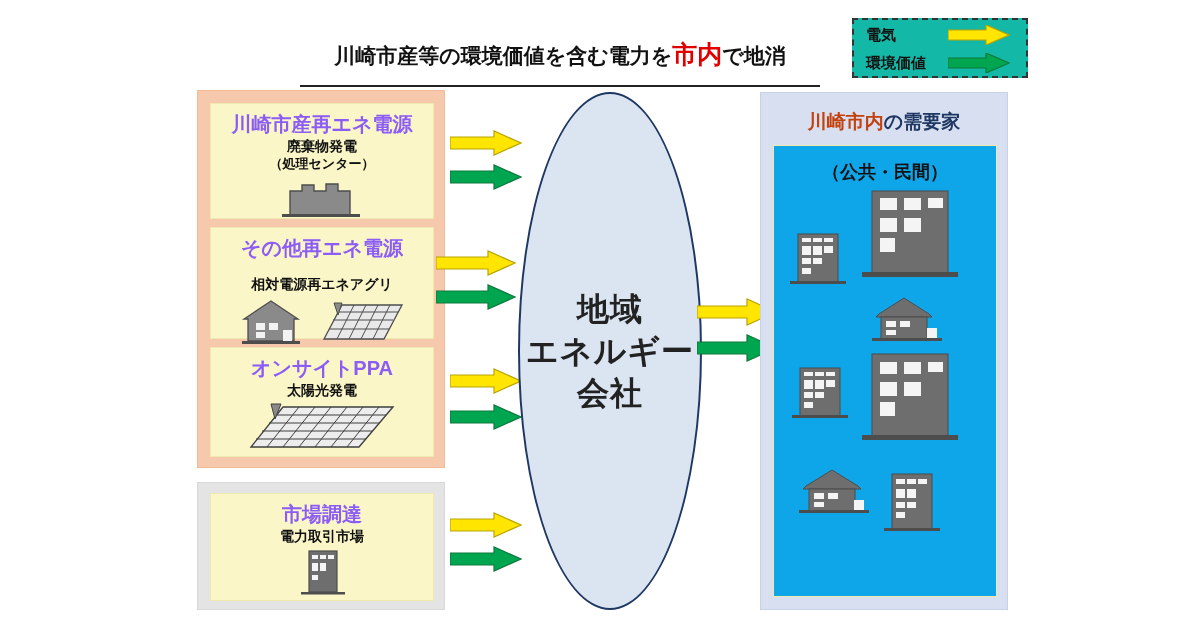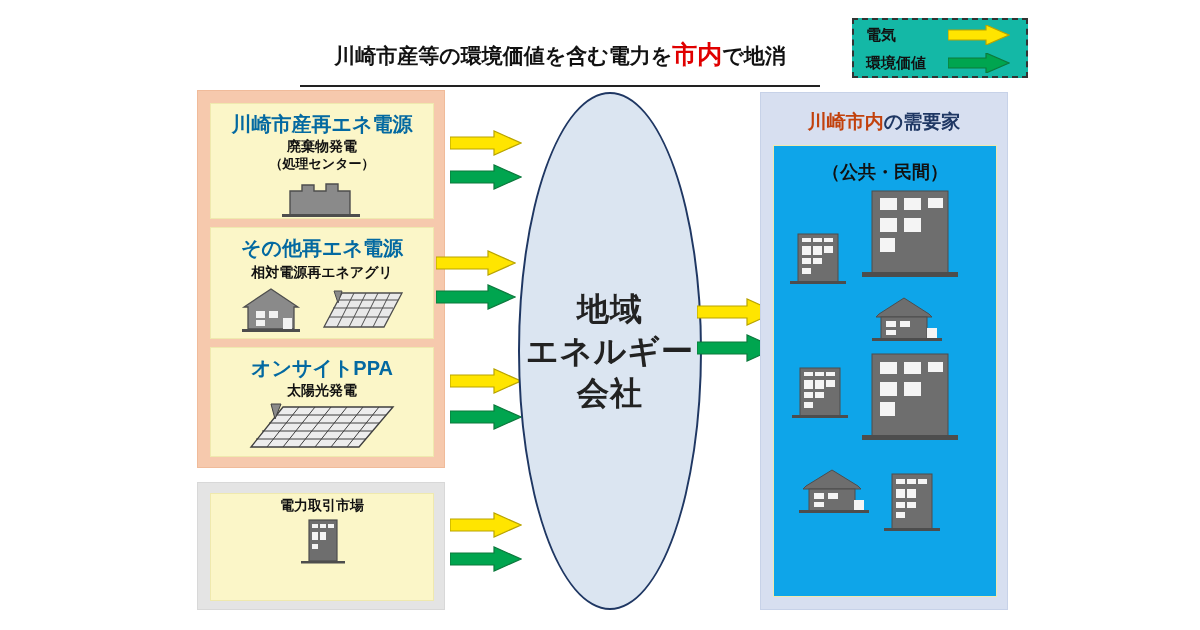--- a/index.html
+++ b/index.html
@@ -57,25 +57,25 @@
   .mk-group{
     position:absolute;left:197px;top:482px;width:248px;height:128px;
     background:#e4e4e4;border:1px solid #d8d8d8;box-sizing:border-box;
   }
   .mk-box{
     position:absolute;left:12px;top:10px;width:224px;height:108px;
     background:#fbf6c8;border:1px solid #efe9ae;box-sizing:border-box;
     text-align:center;
   }
 
-  .bx-title{font-size:20px;font-weight:700;color:#0369a1;line-height:1.1;margin-top:9px;}
+  .bx-title{font-size:20px;font-weight:700;color:#8b5cf6;line-height:1.1;margin-top:9px;}
   .bx-sub{font-size:14px;font-weight:700;color:#111;line-height:1.15;margin-top:3px;}
   .bx-sub.sm{font-size:13px;}
   .icon-row{display:flex;justify-content:center;align-items:flex-end;gap:16px;margin-top:3px;}
-  .sub-pair{display:flex;justify-content:center;margin-top:5px;}
+  .sub-pair{display:flex;justify-content:center;margin-top:17px;}
   .sub-pair span{font-size:14px;font-weight:700;color:#111;}
 
   
   .hub{
     position:absolute;left:518px;top:92px;width:184px;height:518px;
     border-radius:50%;
     background:#dbe5f1;border:2px solid #1f3763;
     box-sizing:border-box;
     display:flex;align-items:center;justify-content:center;
   }
@@ -193,20 +193,21 @@
             <line x1="132" y1="6" x2="100" y2="46"></line>
           </g>
           <path d="M24,3 L34,3 L28,18 Z" fill="#8a8a8a" stroke="#3f3f3f" stroke-width="1"></path>
         </svg>
       </div>
     </div>
   </div>
 
   <div class="mk-group">
     <div class="mk-box">
+      <div class="bx-title">市場調達</div>
       <div class="bx-sub">電力取引市場</div>
       <div class="icon-row">
         <svg width="70" height="48" viewBox="0 0 70 48">
           <rect x="22" y="4" width="28" height="41" fill="#6e6e6e" stroke="#4d4d4d" stroke-width="1.2"></rect>
           <rect x="25" y="8" width="6" height="4" fill="#f4f4f4"></rect>
           <rect x="33" y="8" width="6" height="4" fill="#f4f4f4"></rect>
           <rect x="41" y="8" width="6" height="4" fill="#f4f4f4"></rect>
           <rect x="25" y="16" width="6" height="8" fill="#f4f4f4"></rect>
           <rect x="33" y="16" width="6" height="8" fill="#f4f4f4"></rect>
           <rect x="25" y="28" width="6" height="5" fill="#f4f4f4"></rect>

